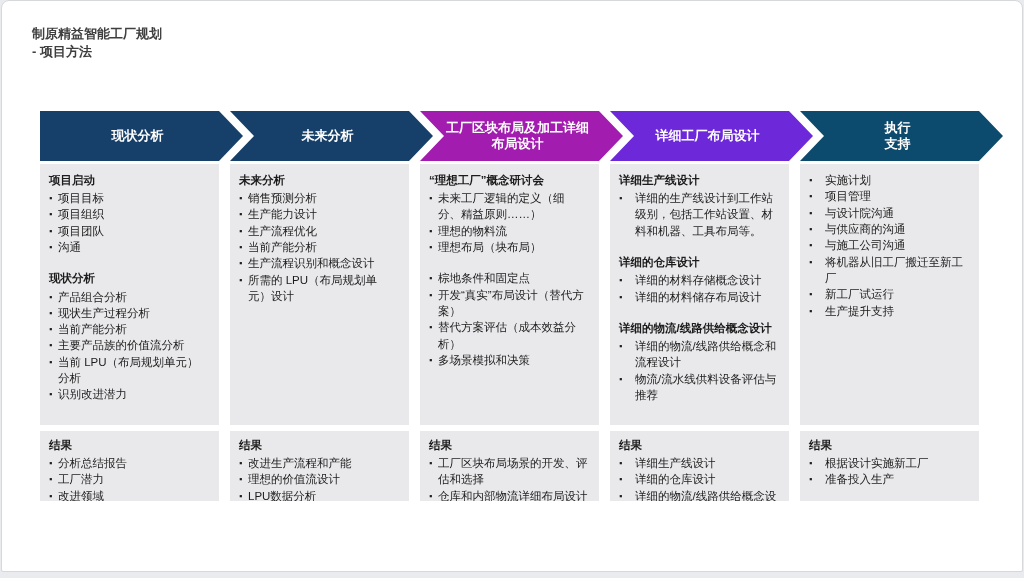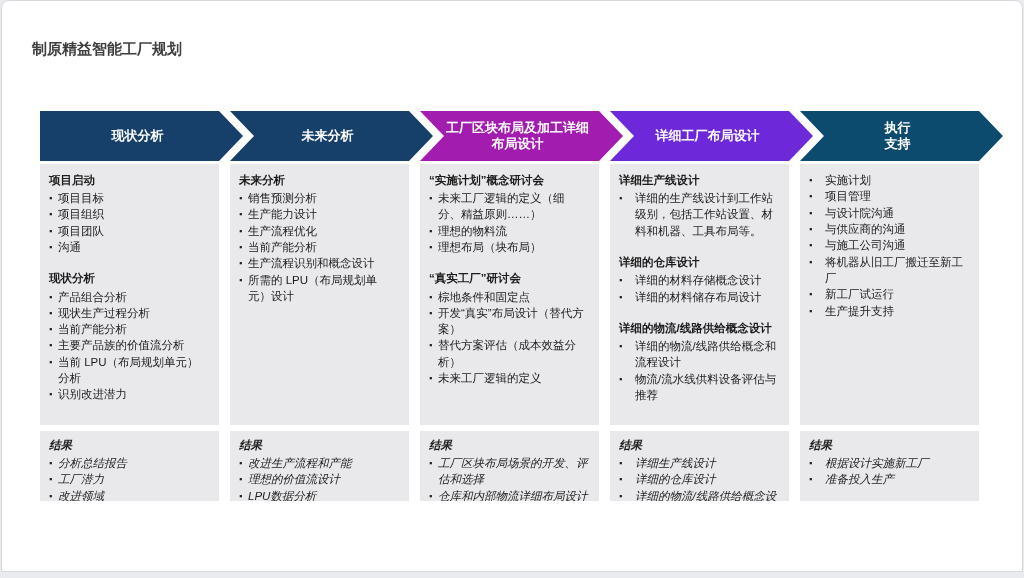--- a/index.html
+++ b/index.html
@@ -8,22 +8,22 @@
     background:#e9ebee;
     font-family:"Liberation Sans","DejaVu Sans",sans-serif;
     overflow:hidden;
   }
   .slide{
     position:absolute;left:1px;top:0;width:1020px;height:570px;
     background:#ffffff;border:1px solid #d7d8dc;
     border-radius:8px 8px 2px 2px;
   }
   .title{
-    position:absolute;left:30px;top:38px;
-    font-size:15px;font-weight:bold;color:#3f3f3f;line-height:1.35;
+    position:absolute;left:30px;top:24px;
+    font-size:13px;font-weight:bold;color:#3f3f3f;line-height:1.35;
   }
   .phases{
     position:absolute;left:38px;top:110px;width:939px;height:390px;
     display:grid;grid-template-columns:repeat(5,1fr);column-gap:11px;
   }
   .phase{display:flex;flex-direction:column;position:relative;}
   .arrow{
     height:50px;width:calc(100% + 24px);flex:0 0 50px;
     display:flex;align-items:center;justify-content:center;text-align:center;
     color:#ffffff;font-weight:bold;font-size:13px;line-height:1.2;
@@ -35,36 +35,37 @@
   }
   .arrow .lbl{padding:0 26px 0 18px;}
   .body-box{
     flex:0 0 261px;height:261px;background:#e9e9ec;
     padding:8px 12px 0 9px;box-sizing:border-box;
     font-size:11.5px;color:#1c1c1c;overflow:hidden;
   }
   .results-box{
     margin-top:6px;flex:0 0 70px;height:70px;background:#e9e9ec;
     padding:6px 8px 12px 9px;box-sizing:border-box;
-    font-size:11.5px;color:#1c1c1c;overflow:hidden;font-style:italic;
+    font-size:11.5px;color:#1c1c1c;overflow:hidden;
   }
   .section{margin-top:15px;}
   .section:first-child{margin-top:0;}
   .sec-head{font-weight:bold;line-height:1.4;margin-bottom:2px;}
   .item{display:flex;line-height:1.42;}
   .item .bullet{flex:0 0 9px;font-size:9px;padding-top:2px;}
   .phase.wide .item .bullet{flex:0 0 16px;}
   .item .txt{flex:1;}
 </style>
 </head>
 <body>
 
 <div class="slide">
   <div class="title">
     <div>制原精益智能工厂规划</div>
+    <div>- 项目方法</div>
   </div>
   <div class="phases" id="phases">
       <div class="phase">
         <div class="arrow" style="background: rgb(22, 64, 106);">
           <div class="lbl">
             <div>现状分析</div>
           </div>
         </div>
         <div class="body-box">
           <div class="section">
@@ -183,51 +184,50 @@
       </div>
       <div class="phase">
         <div class="arrow" style="background: #a21caf;">
           <div class="lbl">
             <div>工厂区块布局及加工详细</div>
             <div>布局设计</div>
           </div>
         </div>
         <div class="body-box">
           <div class="section">
-            <div class="sec-head">“实施计划”概念研讨会</div>
+            <div class="sec-head">“理想工厂”概念研讨会</div>
             <div class="item">
               <span class="bullet">▪</span>
               <span class="txt">未来工厂逻辑的定义（细分、精益原则……）</span>
             </div>
             <div class="item">
               <span class="bullet">▪</span>
               <span class="txt">理想的物料流</span>
             </div>
             <div class="item">
               <span class="bullet">▪</span>
               <span class="txt">理想布局（块布局）</span>
             </div>
           </div>
           <div class="section">
-            <div class="sec-head">“真实工厂”研讨会</div>
             <div class="item">
               <span class="bullet">▪</span>
               <span class="txt">棕地条件和固定点</span>
             </div>
             <div class="item">
               <span class="bullet">▪</span>
               <span class="txt">开发“真实”布局设计（替代方案）</span>
             </div>
             <div class="item">
               <span class="bullet">▪</span>
               <span class="txt">替代方案评估（成本效益分析）</span>
             </div>
             <div class="item">
               <span class="bullet">▪</span>
-              <span class="txt">未来工厂逻辑的定义</span>
+              <span class="txt">多场景模拟和决策</span>
             </div>
           </div>
         </div>
         <div class="results-box">
           <div class="sec-head">结果</div>
           <div class="item">
             <span class="bullet">▪</span>
             <span class="txt">工厂区块布局场景的开发、评估和选择</span>
           </div>
           <div class="item">

